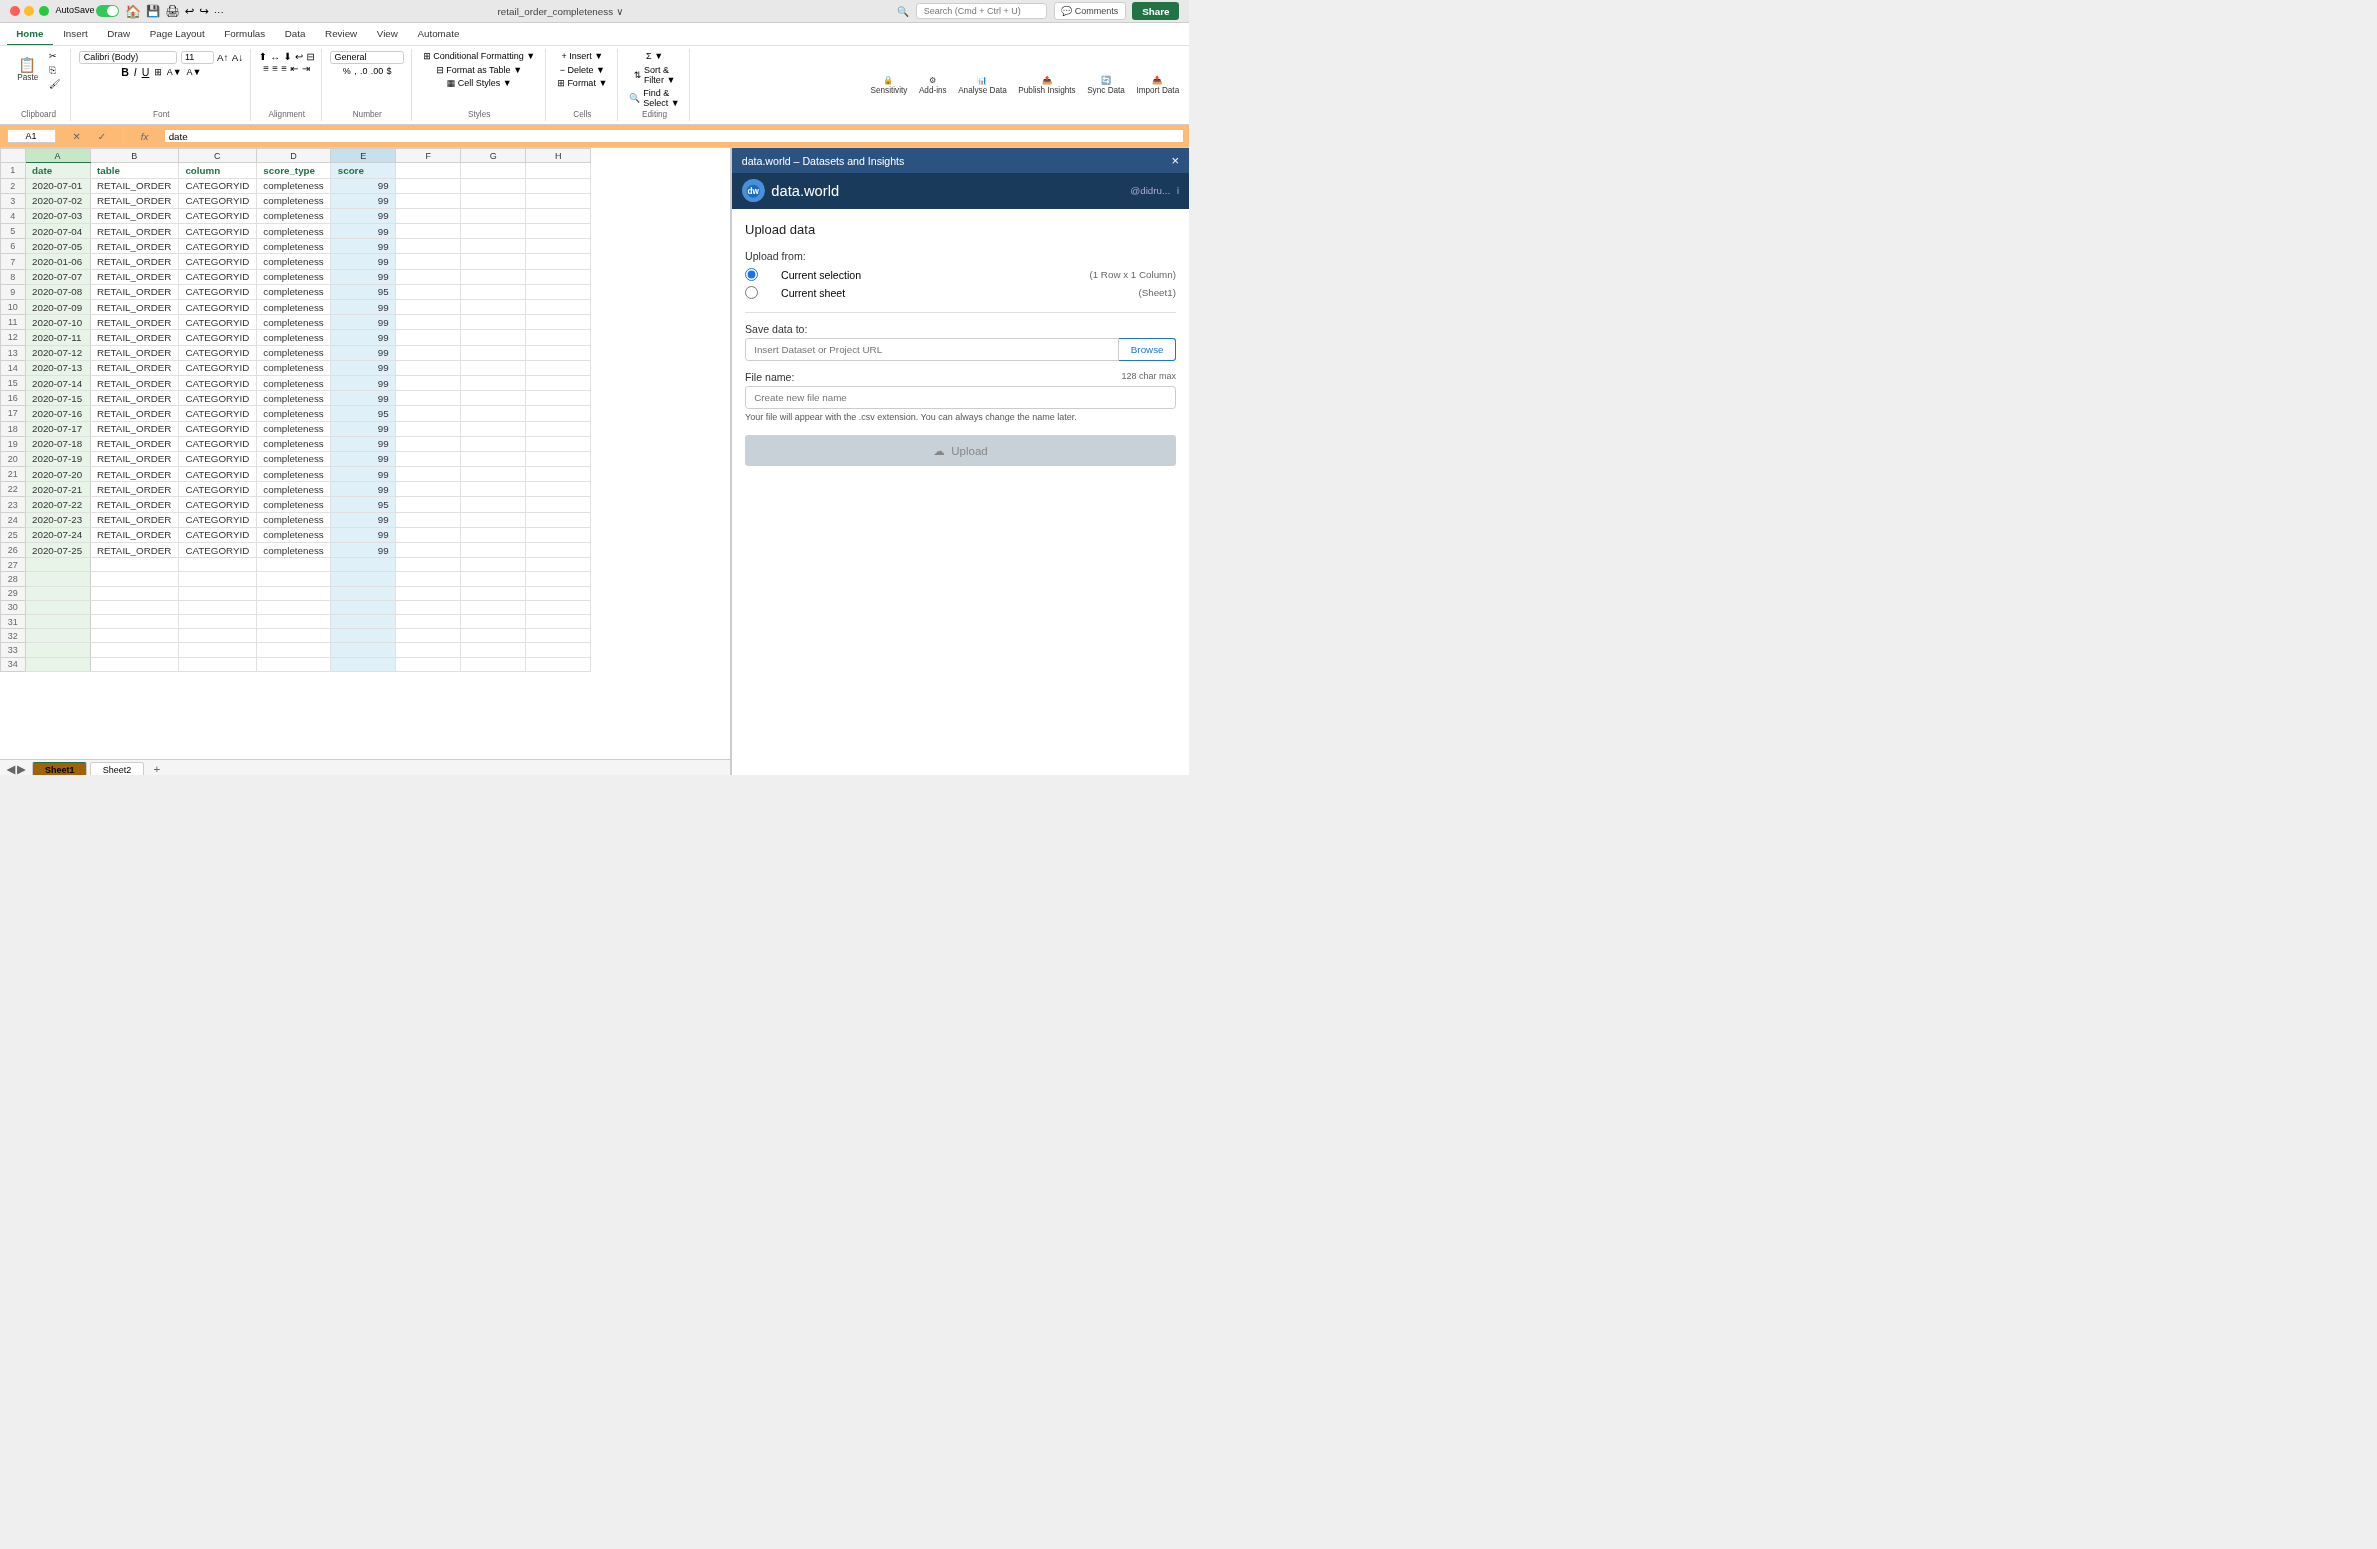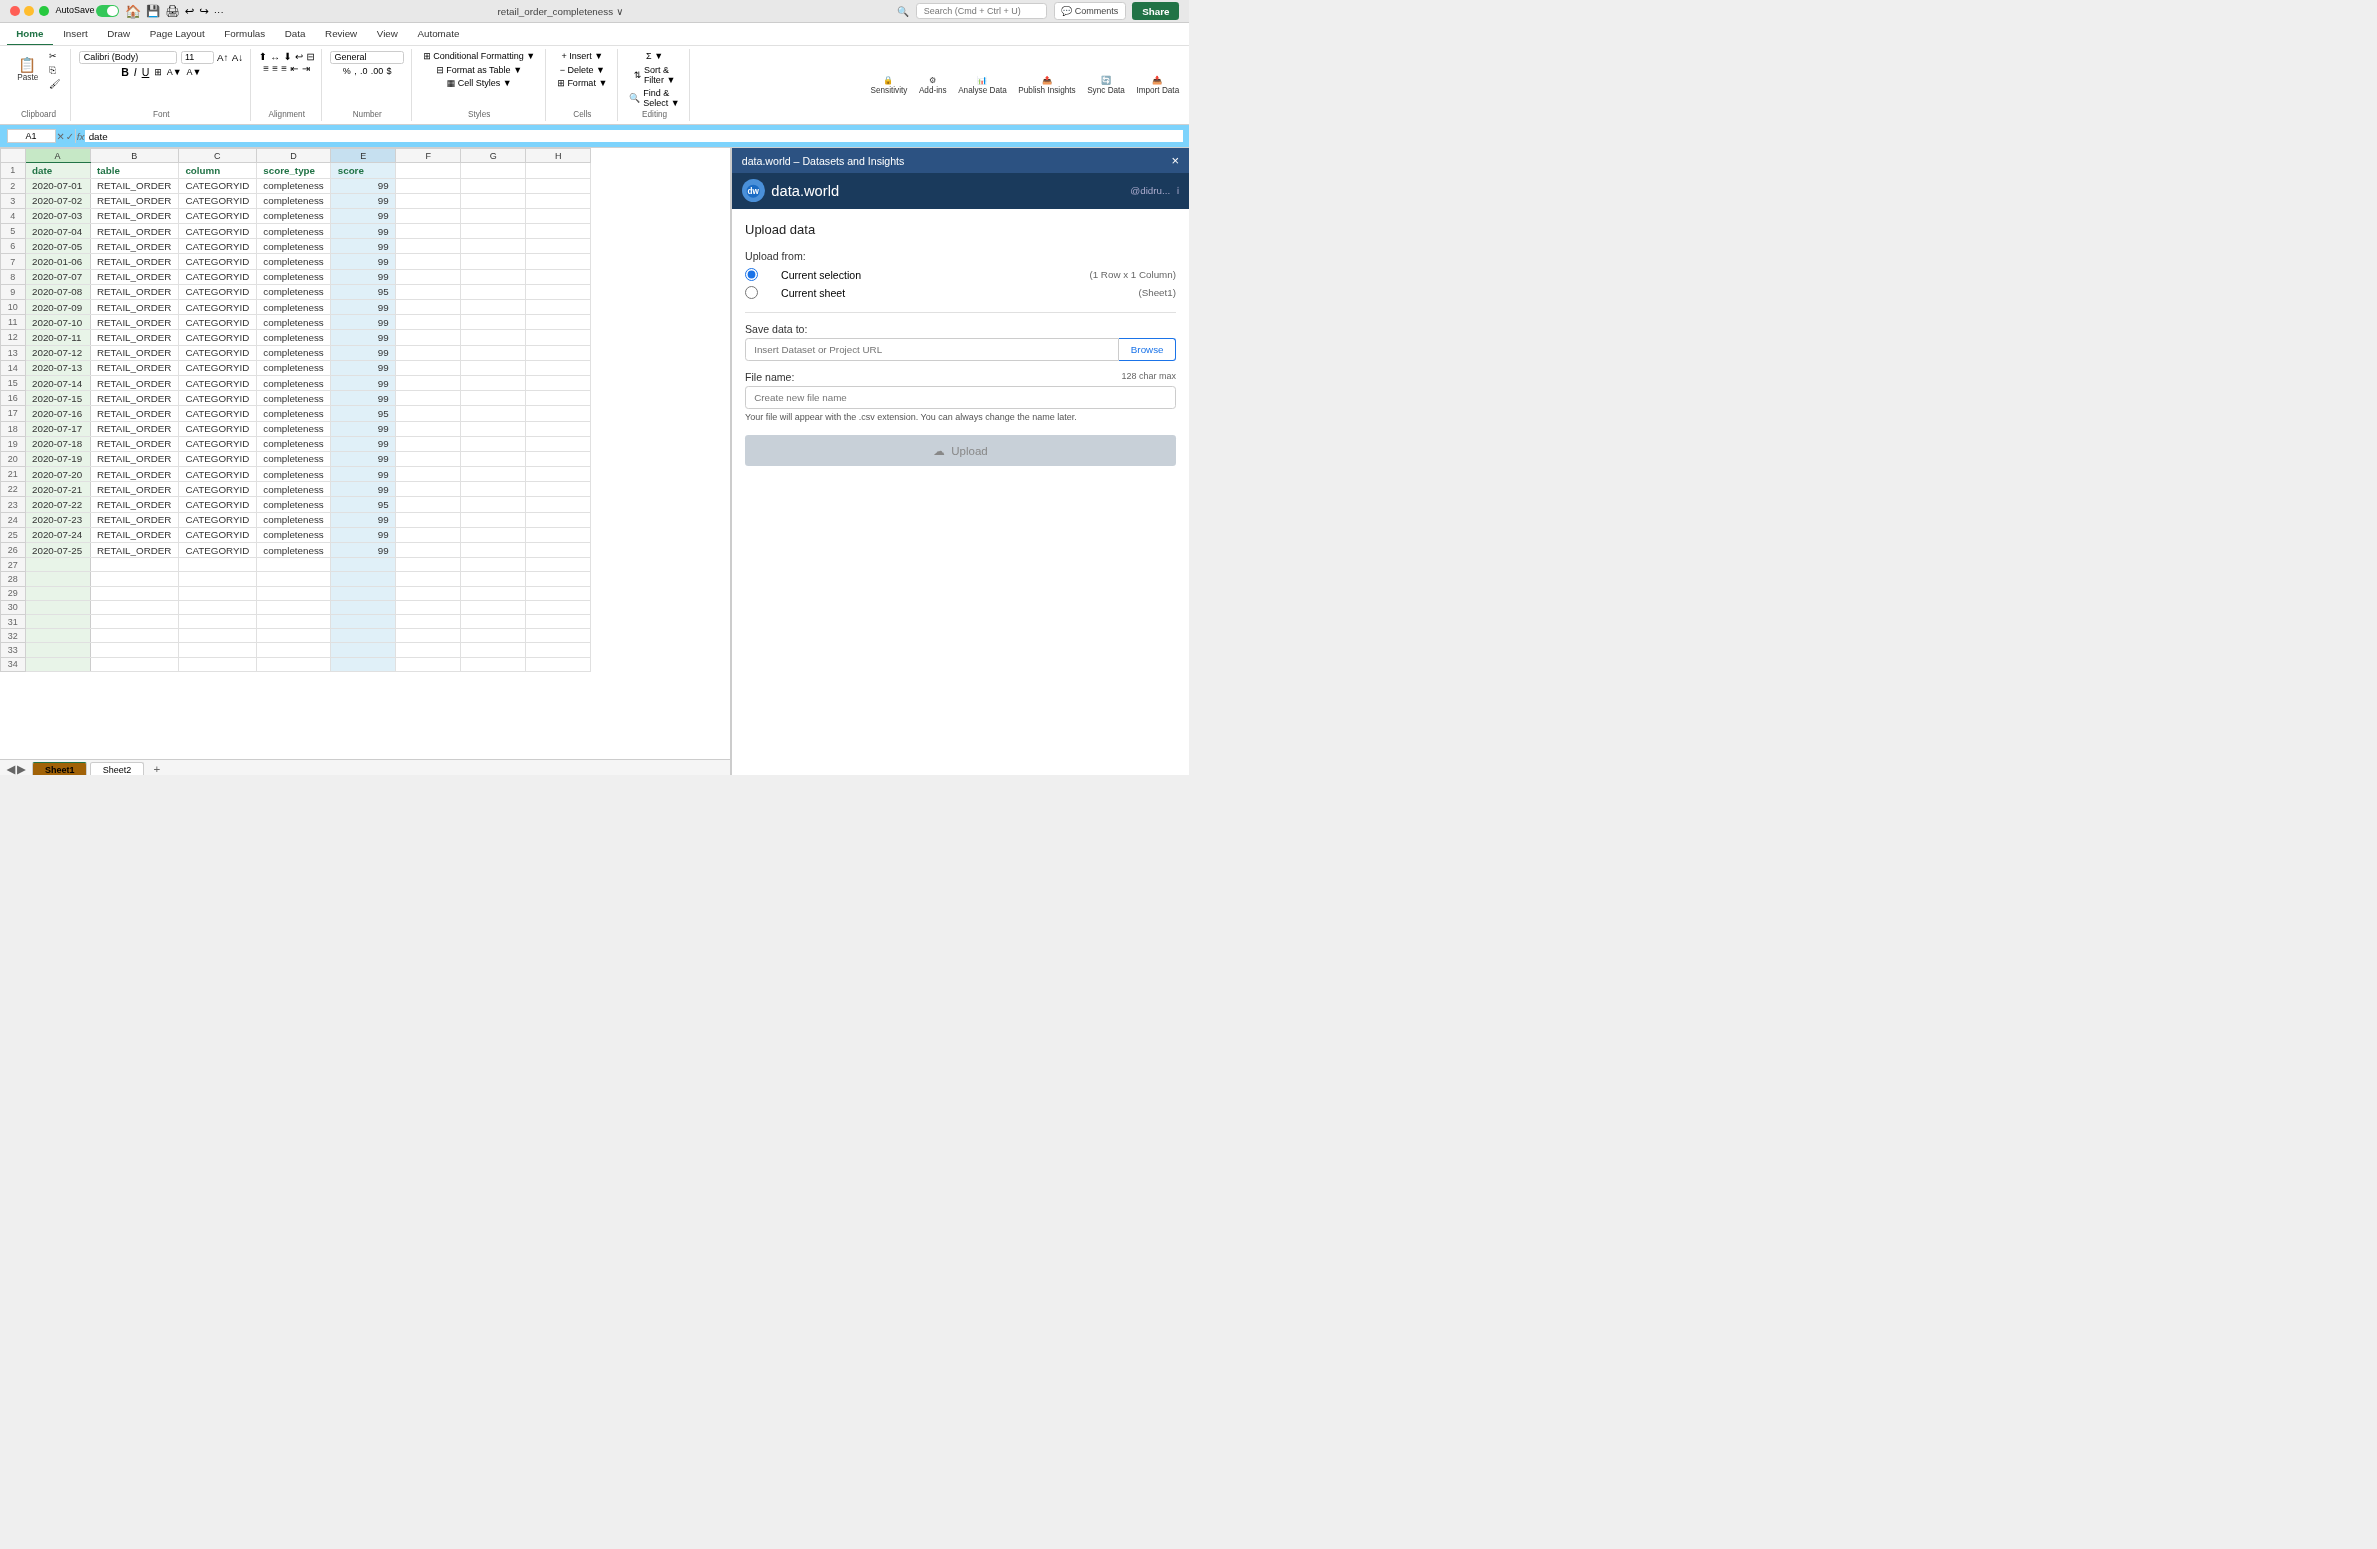--- a/index.html
+++ b/index.html
@@ -39,21 +39,21 @@
     .rb-btn { display: flex; flex-direction: column; align-items: center; padding: 1.6px 3.3px; cursor: pointer; border-radius: 2.5px; font-size: 8.2px; gap: 0.8px; min-width: 29.5px; color: #333; }
     .rb-icon { font-size: 14.7px; line-height: 1; }
     .rb-small { display: flex; align-items: center; gap: 2.5px; font-size: 9px; padding: 0.8px 3.3px; cursor: pointer; border-radius: 2.5px; }
     .font-select { border: 0.8px solid #ccc; border-radius: 2.5px; font-size: 9px; padding: 0.8px 3.3px; width: 98px; }
     .font-size { border: 0.8px solid #ccc; border-radius: 2.5px; font-size: 9px; padding: 0.8px 3.3px; width: 33px; }
     .format-select { border: 0.8px solid #ccc; border-radius: 2.5px; font-size: 9px; padding: 0.8px 3.3px; width: 74px; }
     .share-btn { background: #217346; color: white; border: none; border-radius: 3.3px; padding: 3.3px 9.8px; font-size: 9.8px; font-weight: 600; cursor: pointer; }
     .comments-btn { border: 0.8px solid #ccc; border-radius: 3.3px; padding: 3.3px 6.5px; font-size: 9px; cursor: pointer; background: white; }
 
     
-    .formula-bar { display: flex; align-items: center; padding: 1.6px 6.5px; border-bottom: 0.8px solid #d0d0d0; background: #7dd3fc; gap: 1px; height: 23px; }
+    .formula-bar { display: flex; align-items: center; padding: 1.6px 6.5px; border-bottom: 0.8px solid #d0d0d0; background: #fdba74; gap: 17px; height: 23px; }
     .cell-ref { width: 49px; border: 0.8px solid #ccc; font-size: 9px; padding: 0.8px 3.3px; text-align: center; }
     .formula-divider { width: 0.8px; height: 14.7px; background: #ccc; }
     .formula-input { flex: 1; border: none; outline: none; font-size: 9.8px; padding: 0.8px 3.3px; }
     .fx-label { font-size: 9.8px; color: #666; font-style: italic; }
 
     
     .main-area { display: flex; height: calc(775px - 23px - 82px - 23px - 16.4px); }
 
     
     .spreadsheet { flex: 1; overflow: hidden; background: #fff; border-right: 0.8px solid #ccc; display: flex; flex-direction: column; }

